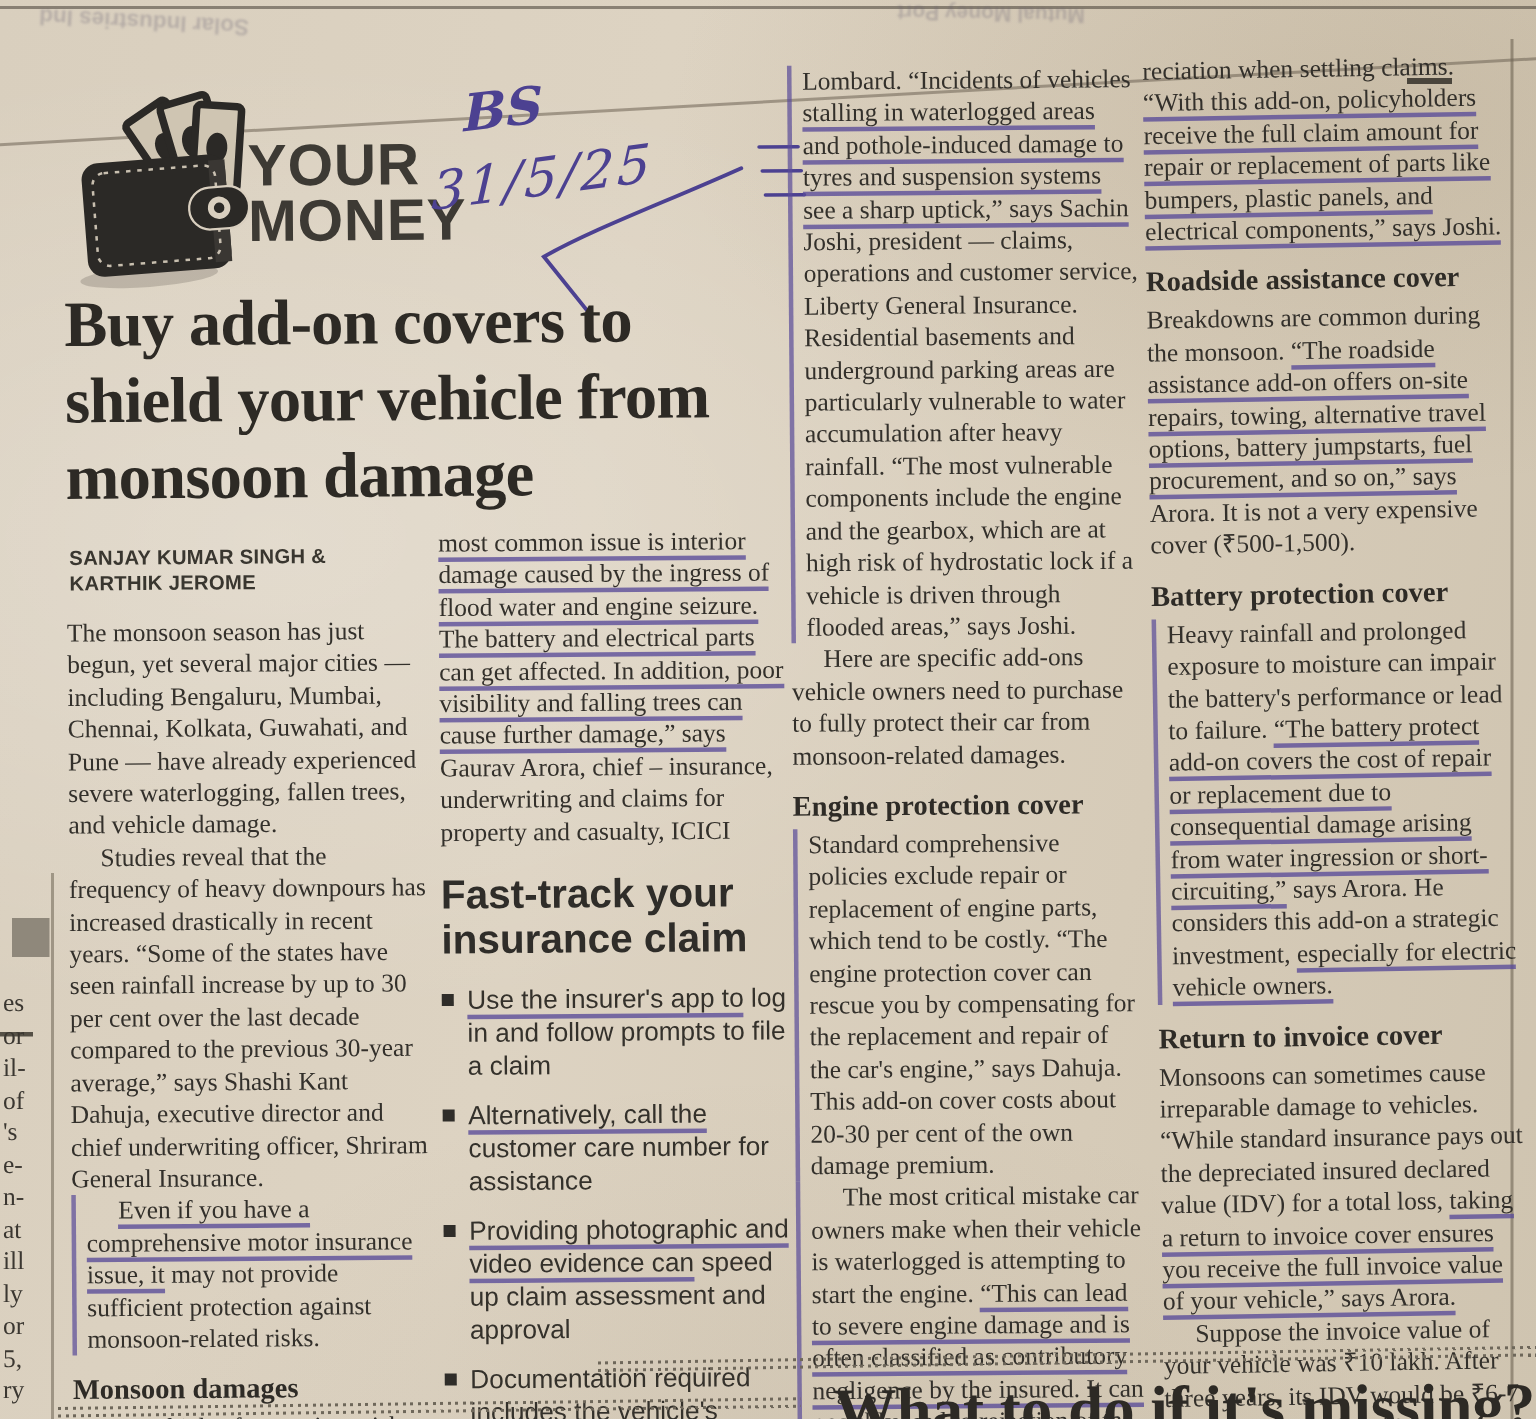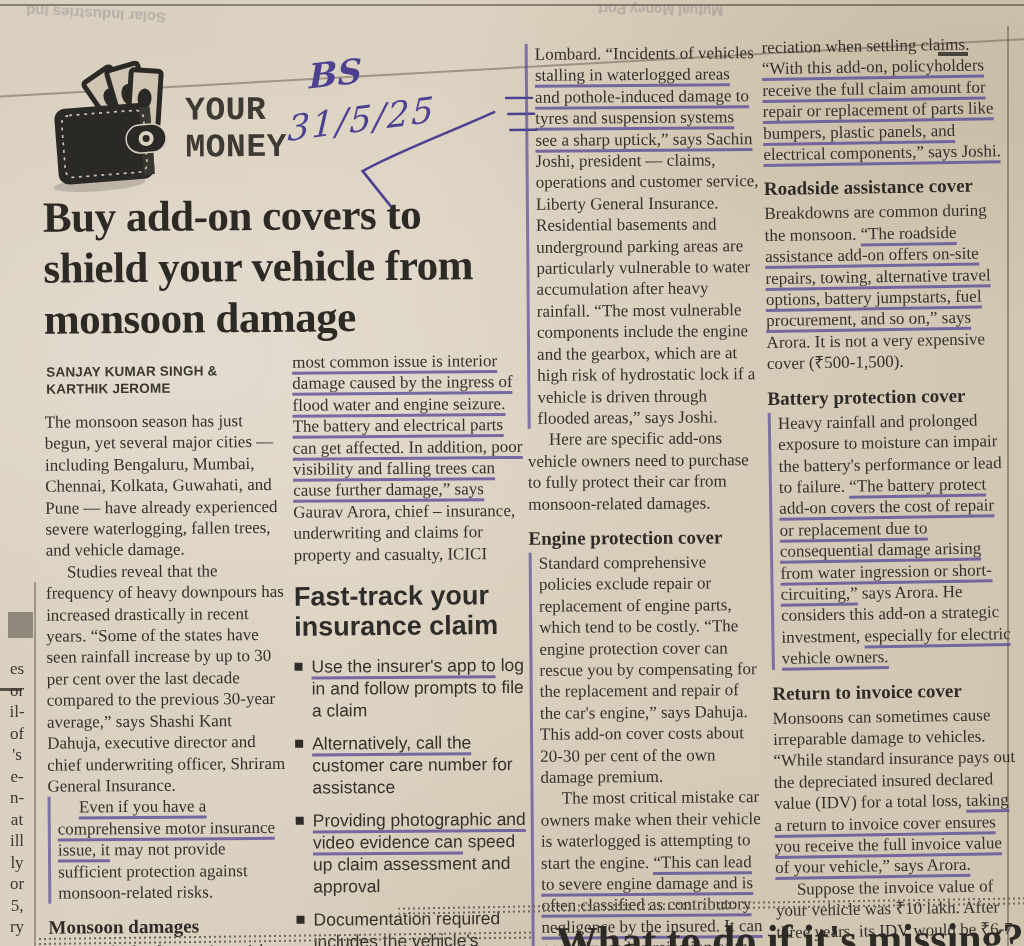--- a/index.html
+++ b/index.html
@@ -17,26 +17,26 @@
   .topline{position:absolute;left:0;top:4px;width:1024px;height:2px;background:rgba(70,62,52,0.55);}
   .sloped{position:absolute;left:-10px;top:96px;width:1120px;height:2px;background:rgba(110,99,84,0.55);transform:rotate(-3.2deg);transform-origin:left center;}
   .ghost{position:absolute;color:rgba(104,96,112,0.30);font-family:"Liberation Sans",sans-serif;font-weight:700;filter:blur(0.6px);}
   .g1{left:26px;top:6px;font-size:15px;transform:rotate(183deg);}
   .g2{left:598px;top:2px;font-size:14px;transform:rotate(181deg);}
   .dash1{position:absolute;left:938px;top:52px;width:30px;height:4px;background:#4a453c;}
   .dash2{position:absolute;left:0px;top:688px;width:22px;height:3px;background:#555046;}
   .vrule-r{position:absolute;left:1007px;top:26px;width:2px;height:920px;background:rgba(110,100,84,0.6);}
   .vrule-l{position:absolute;left:34px;top:582px;width:2px;height:364px;background:rgba(110,100,84,0.55);}
   .edgeblock{position:absolute;left:8px;top:612px;width:25px;height:26px;background:#8f887b;}
-  .edgefrag{position:absolute;left:2px;top:658px;width:30px;font-size:17px;line-height:21.5px;color:#3b3731;text-align:center;}
+  .edgefrag{position:absolute;left:2px;top:658px;width:30px;font-size:17px;line-height:21.5px;color:#3b3731;text-align:left;}
 
   
   .wallet{position:absolute;left:50px;top:58px;transform:rotate(-4deg);}
-  .kicker{position:absolute;left:188px;top:90px;font-family:Liberation Mono, monospace;
-    font-weight:800;font-size:33px;line-height:37px;color:#3d3a34;letter-spacing:0.5px;}
+  .kicker{position:absolute;left:168px;top:90px;font-family:Liberation Sans, sans-serif;
+    font-weight:800;font-size:39px;line-height:37px;color:#3d3a34;letter-spacing:0.5px;}
 
   
   .hw{position:absolute;font-family:"DejaVu Serif",serif;font-style:italic;color:#4c4191;}
   .hw-bs{left:312px;top:52px;font-size:34px;transform:rotate(-6deg) skewX(-6deg);font-weight:700;}
   .hw-date{left:290px;top:98px;font-size:35px;transform:rotate(-7deg) skewX(-10deg);letter-spacing:2px;}
   .hw-svg{position:absolute;left:285px;top:40px;}
 
   
   h1{position:absolute;left:45px;top:188px;margin:0;width:490px;
     font-size:43px;line-height:51px;font-weight:700;color:#2d2a25;letter-spacing:-0.5px;}

